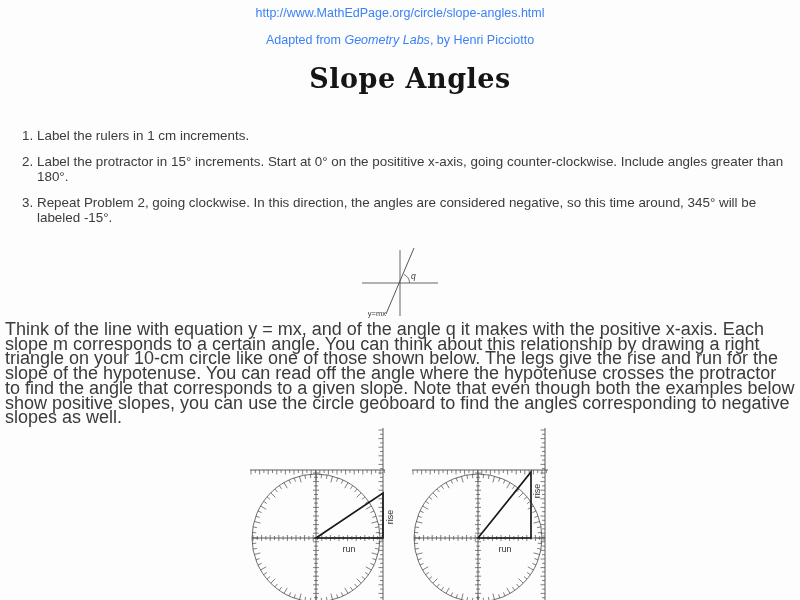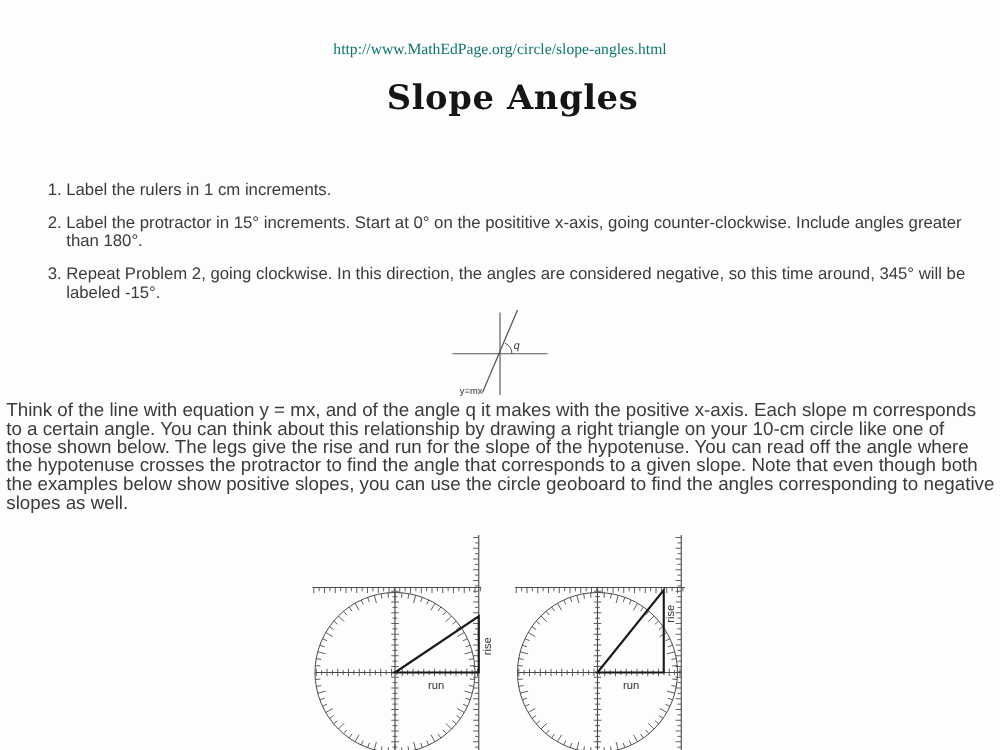--- a/index.html
+++ b/index.html
@@ -1,43 +1,46 @@
 <!DOCTYPE html>
 <html><head>
 <meta charset="utf-8">
 <style>
   html,body{margin:0;padding:0;background:#ffffff;}
   #page{position:relative;width:800px;height:600px;background:#fdfdfd;overflow:hidden;
         font-family:"Liberation Sans",sans-serif;color:#3b3b3b;}
   .center{width:100%;text-align:center;}
-  .serifline{position:absolute;font-family:Liberation Serif, serif;
-             font-size:12.5px;color:#0f766e;margin-top:26px;}
+  .serifline{position:absolute;font-family:Liberation Sans, sans-serif;
+             font-size:12.5px;color:#3b82f6;}
   #src-url{top:6px;}
   #credit{top:33px;}
   #credit i{font-style:italic;}
   #page-title{position:absolute;top:53px;width:100%;text-align:center;margin:10px;
               font-family:"DejaVu Serif","Liberation Serif",serif;font-weight:bold;
               font-size:27px;color:#151515;letter-spacing:.5px;}
   #intro{position:absolute;top:100px;left:5px;right:5px;font-size:13.4px;line-height:15px;}
   #intro a{text-decoration:underline;cursor:pointer;}
-  #problems{position:absolute;top:128px;left:0;right:5px;margin:16px;padding:0 0 0 37px;
+  #problems{position:absolute;top:128px;left:0;right:5px;margin:0;padding:0 0 0 37px;
             font-size:13.4px;line-height:15px;}
   #problems li{margin-bottom:11px;}
-  #paragraph{position:absolute;top:322px;left:5px;right:4px;font-size:15px;
+  #paragraph{position:absolute;top:322px;left:5px;right:4px;font-size:18px;
              line-height:14.7px;}
   svg text{font-family:"Liberation Sans",sans-serif;fill:#333;}
   .figsvg{position:absolute;}
 </style>
 </head>
 <body>
 
 <div id="page">
 
   <div id="src-url" class="serifline center">http://www.MathEdPage.org/circle/slope-angles.html</div>
 
+  <div id="credit" class="serifline center">
+    <span>Adapted from </span><i>Geometry Labs</i><span>, by Henri Picciotto</span>
+  </div>
 
   <h1 id="page-title">Slope Angles</h1>
 
 
   <ol id="problems">
     <li><span>Label the rulers in 1 cm increments.</span></li>
     <li><span>Label the protractor in 15° increments. Start at 0° on the posititive x-axis, going counter-clockwise. Include angles greater than 180°.</span></li>
     <li><span>Repeat Problem 2, going clockwise. In this direction, the angles are considered negative, so this time around, 345° will be labeled -15°.</span></li>
   </ol>
 

